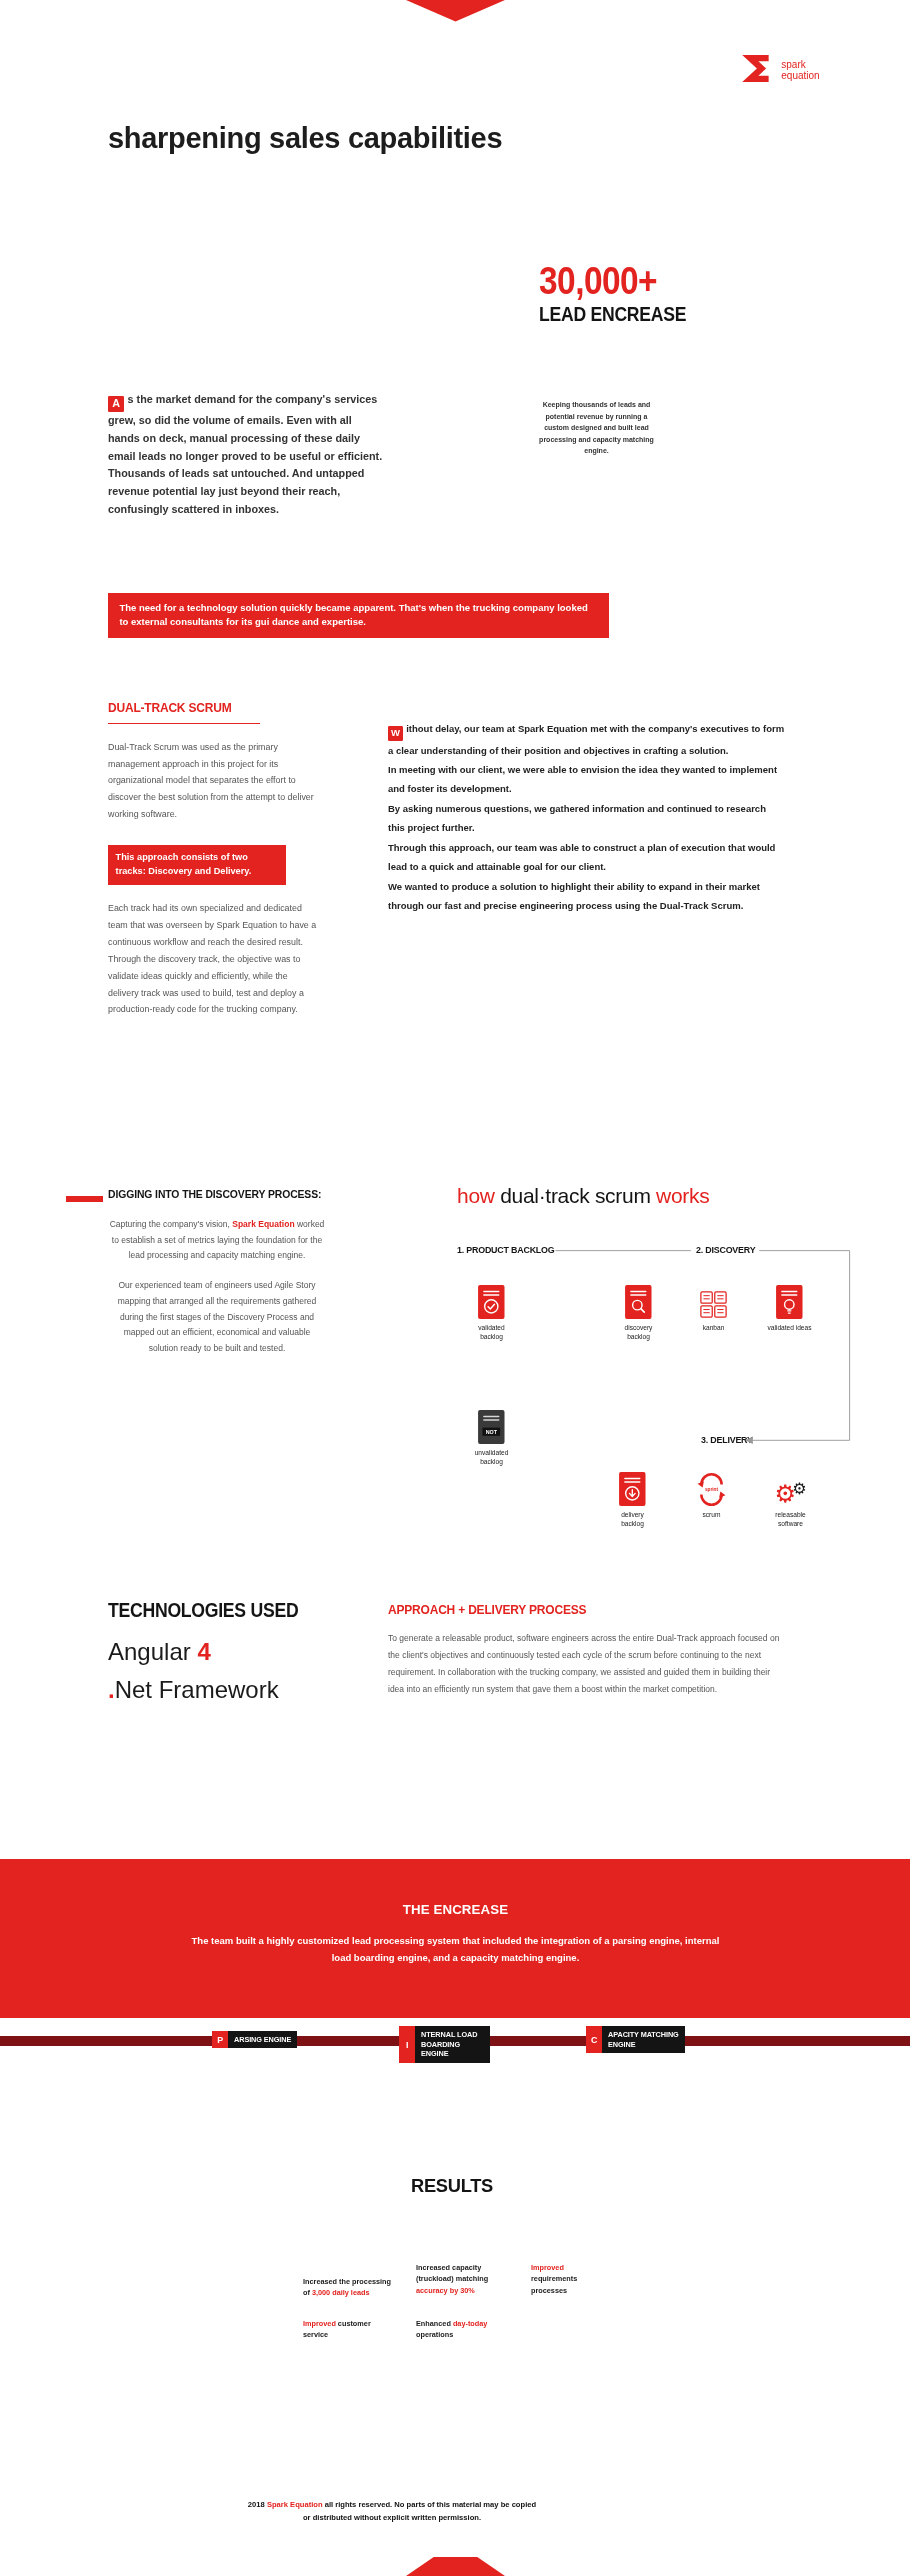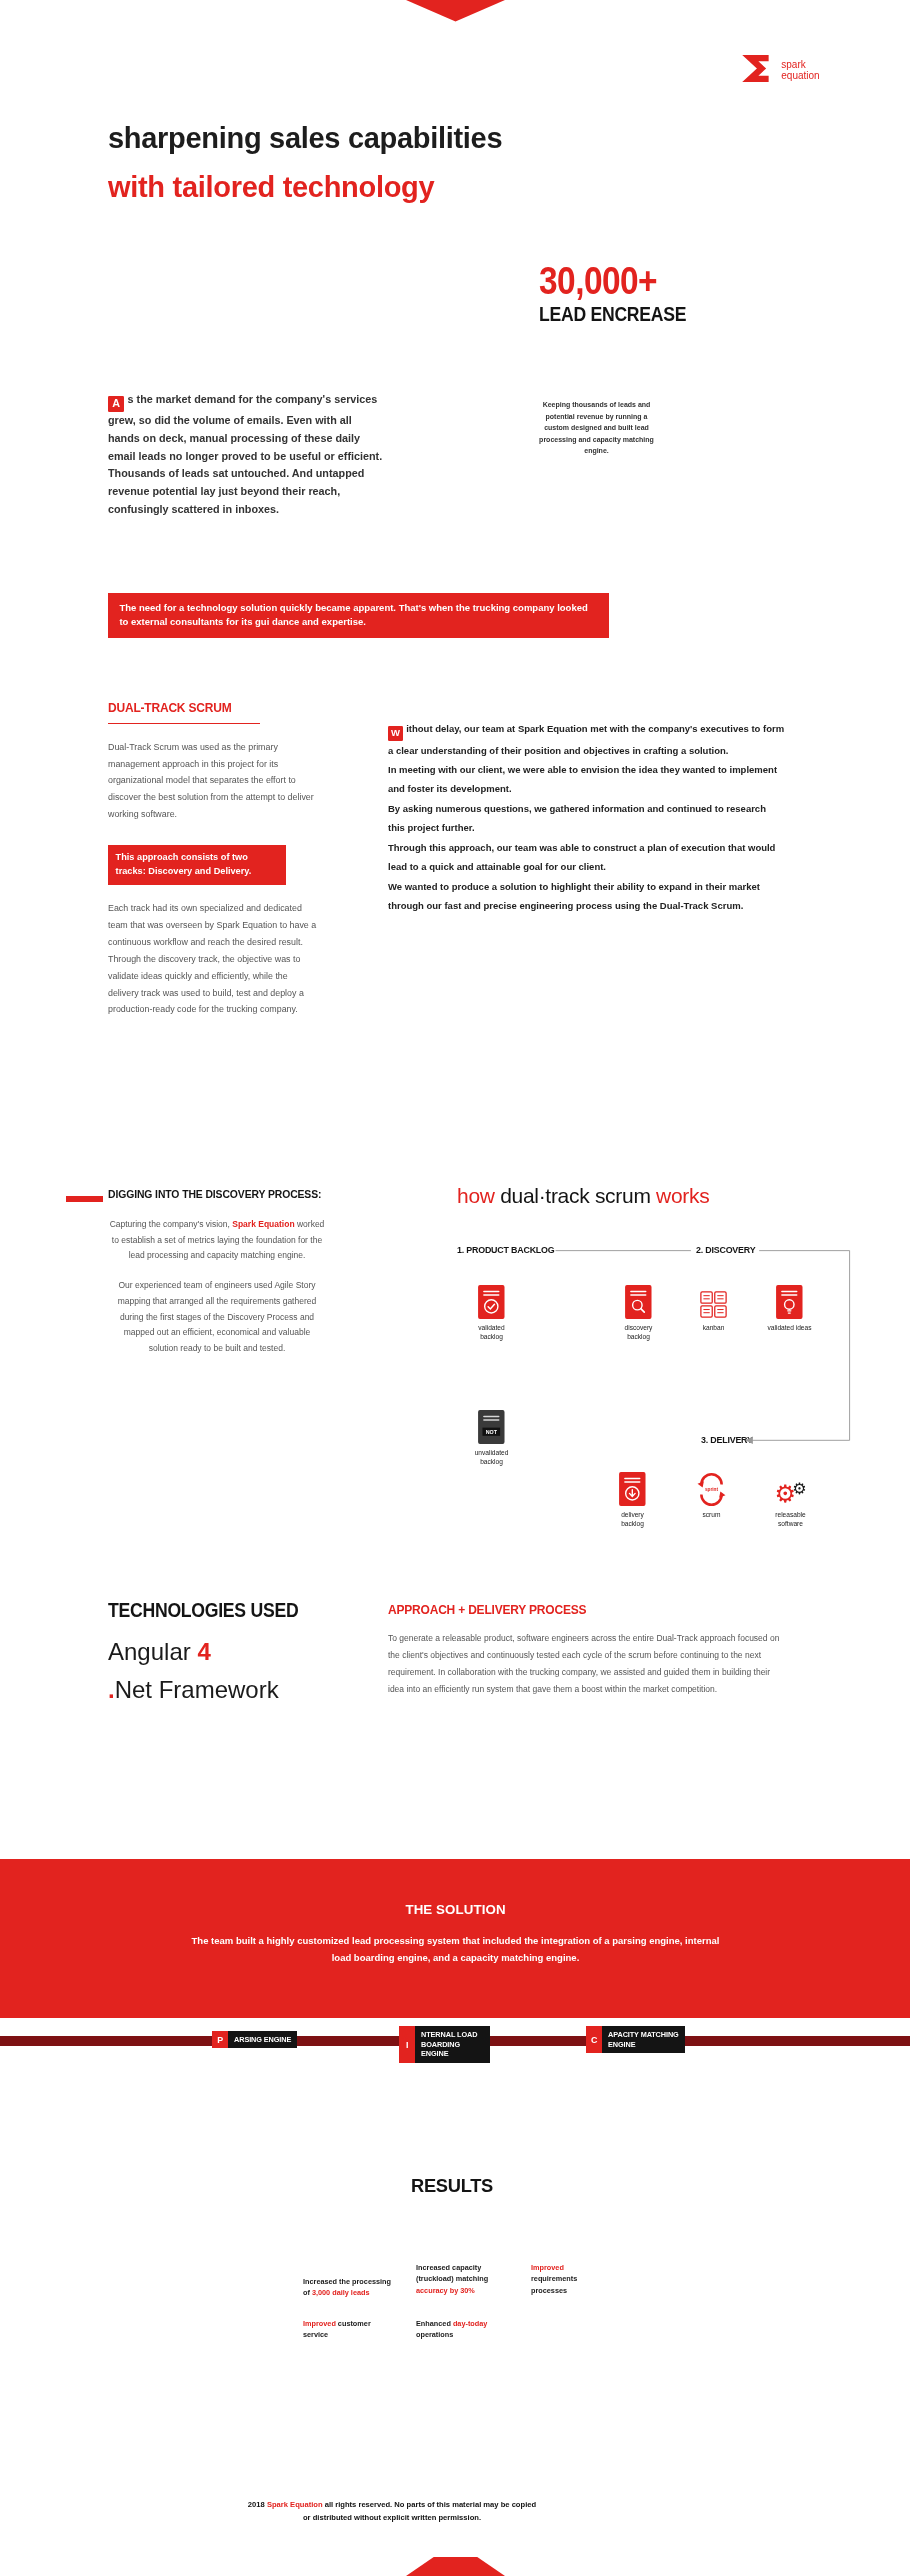--- a/index.html
+++ b/index.html
@@ -110,21 +110,20 @@
       </svg>
     </span>
     <span class="logo-text">
       <span>spark</span><br>
       <span>equation</span>
     </span>
   </div>
 
   <h1 class="abs hero-title" style="margin:0;">
     <span>sharpening sales capabilities</span><br>
-    <span class="accent">with tailored technology</span>
   </h1>
 
   <div class="abs stat">
     <span class="stat-value">30,000+</span><br>
     <span class="stat-label">LEAD ENCREASE</span>
   </div>
 
   <p class="abs intro-p" style="margin:0;">
     <span class="dropcap">A</span><span>s the market demand for the company's services grew, so did the volume of emails. Even with all hands on deck, manual processing of these daily email leads no longer proved to be useful or efficient. Thousands of leads sat untouched. And untapped revenue potential lay just beyond their reach, confusingly scattered in inboxes.</span>
   </p>
@@ -286,21 +285,21 @@
       <div class="tech-item"><span class="accent">.</span><span>Net Framework</span></div>
     </div>
   </div>
 
   <div class="abs approach">
     <span class="section-hd">APPROACH + DELIVERY PROCESS</span>
     <p>To generate a releasable product, software engineers across the entire Dual-Track approach focused on the client's objectives and continuously tested each cycle of the scrum before continuing to the next requirement. In collaboration with the trucking company, we assisted and guided them in building their idea into an efficiently run system that gave them a boost within the market competition.</p>
   </div>
 
   <div class="abs solution">
-    <div class="solution-hd">THE SOLUTION</div>
+    <div class="solution-hd">THE ENCREASE</div>
     <div class="solution-text">The team built a highly customized lead processing system that included the integration of a parsing engine, internal load boarding engine, and a capacity matching engine.</div>
   </div>
 
   <div class="abs engines-bar"></div>
   <div class="engine-box" style="left:212px;top:2031px;">
     <span class="engine-initial">P</span>
     <span class="engine-rest">ARSING ENGINE</span>
   </div>
   <div class="engine-box" style="left:399px;top:2026px;">
     <span class="engine-initial">I</span>

